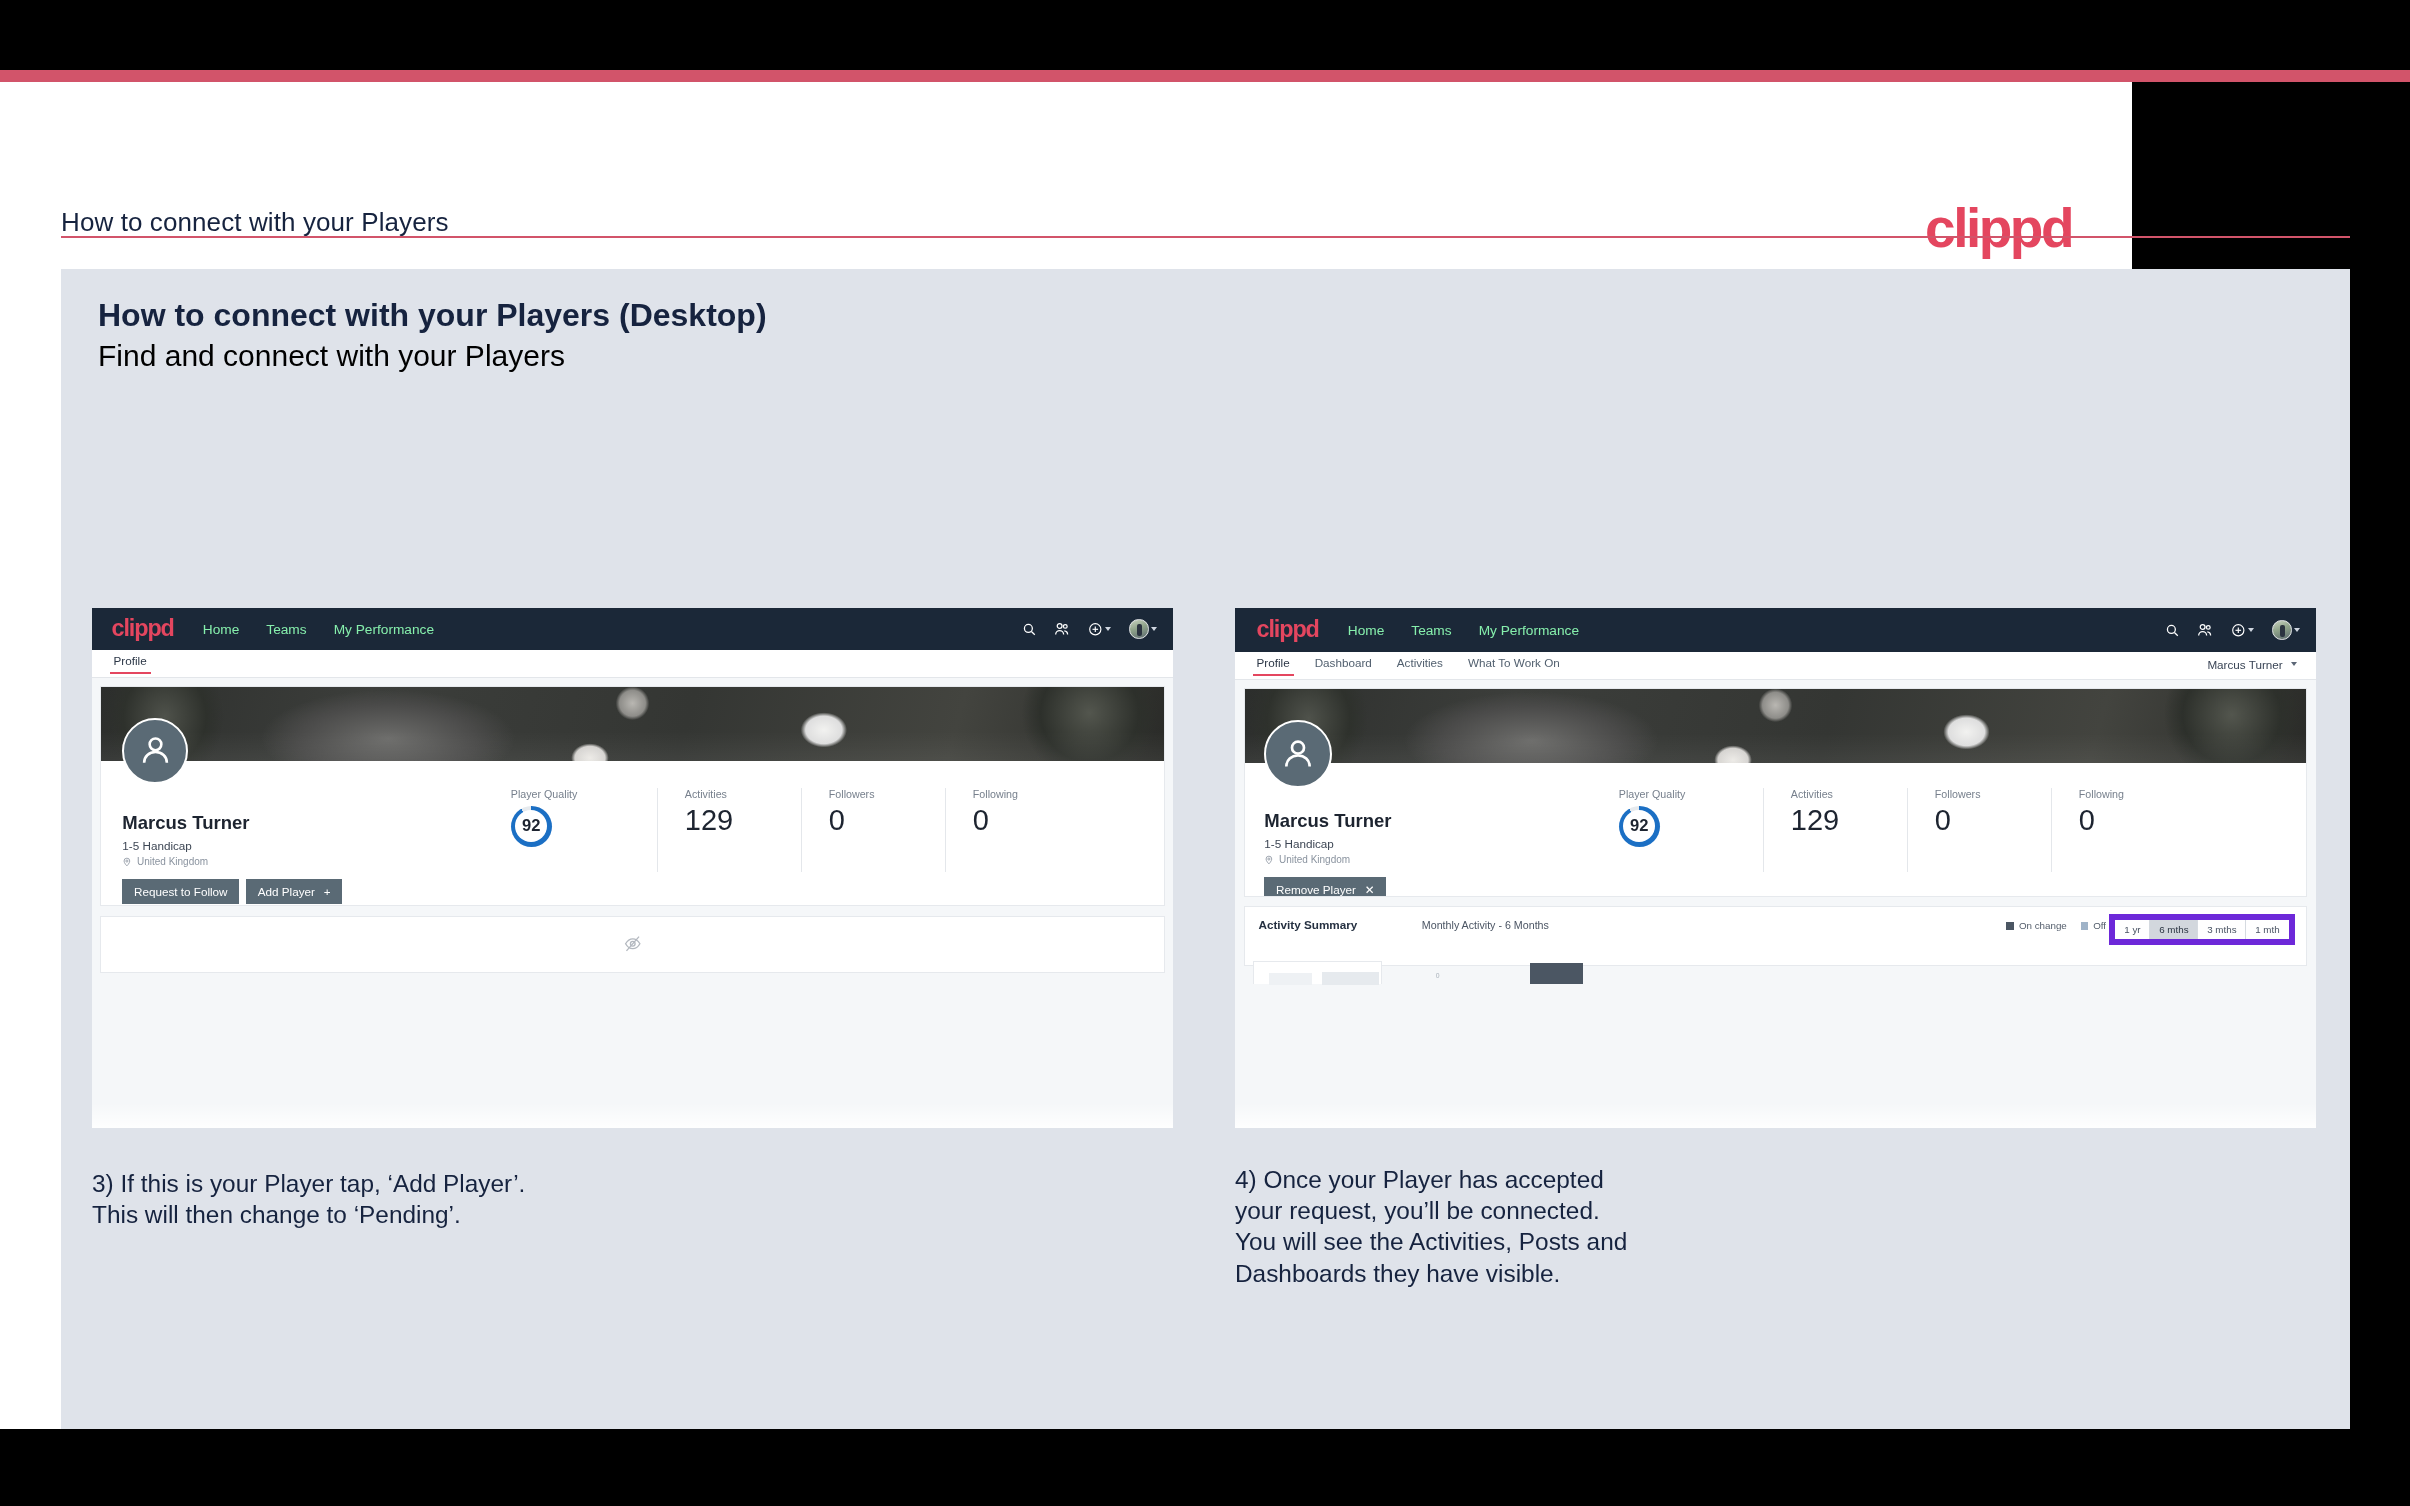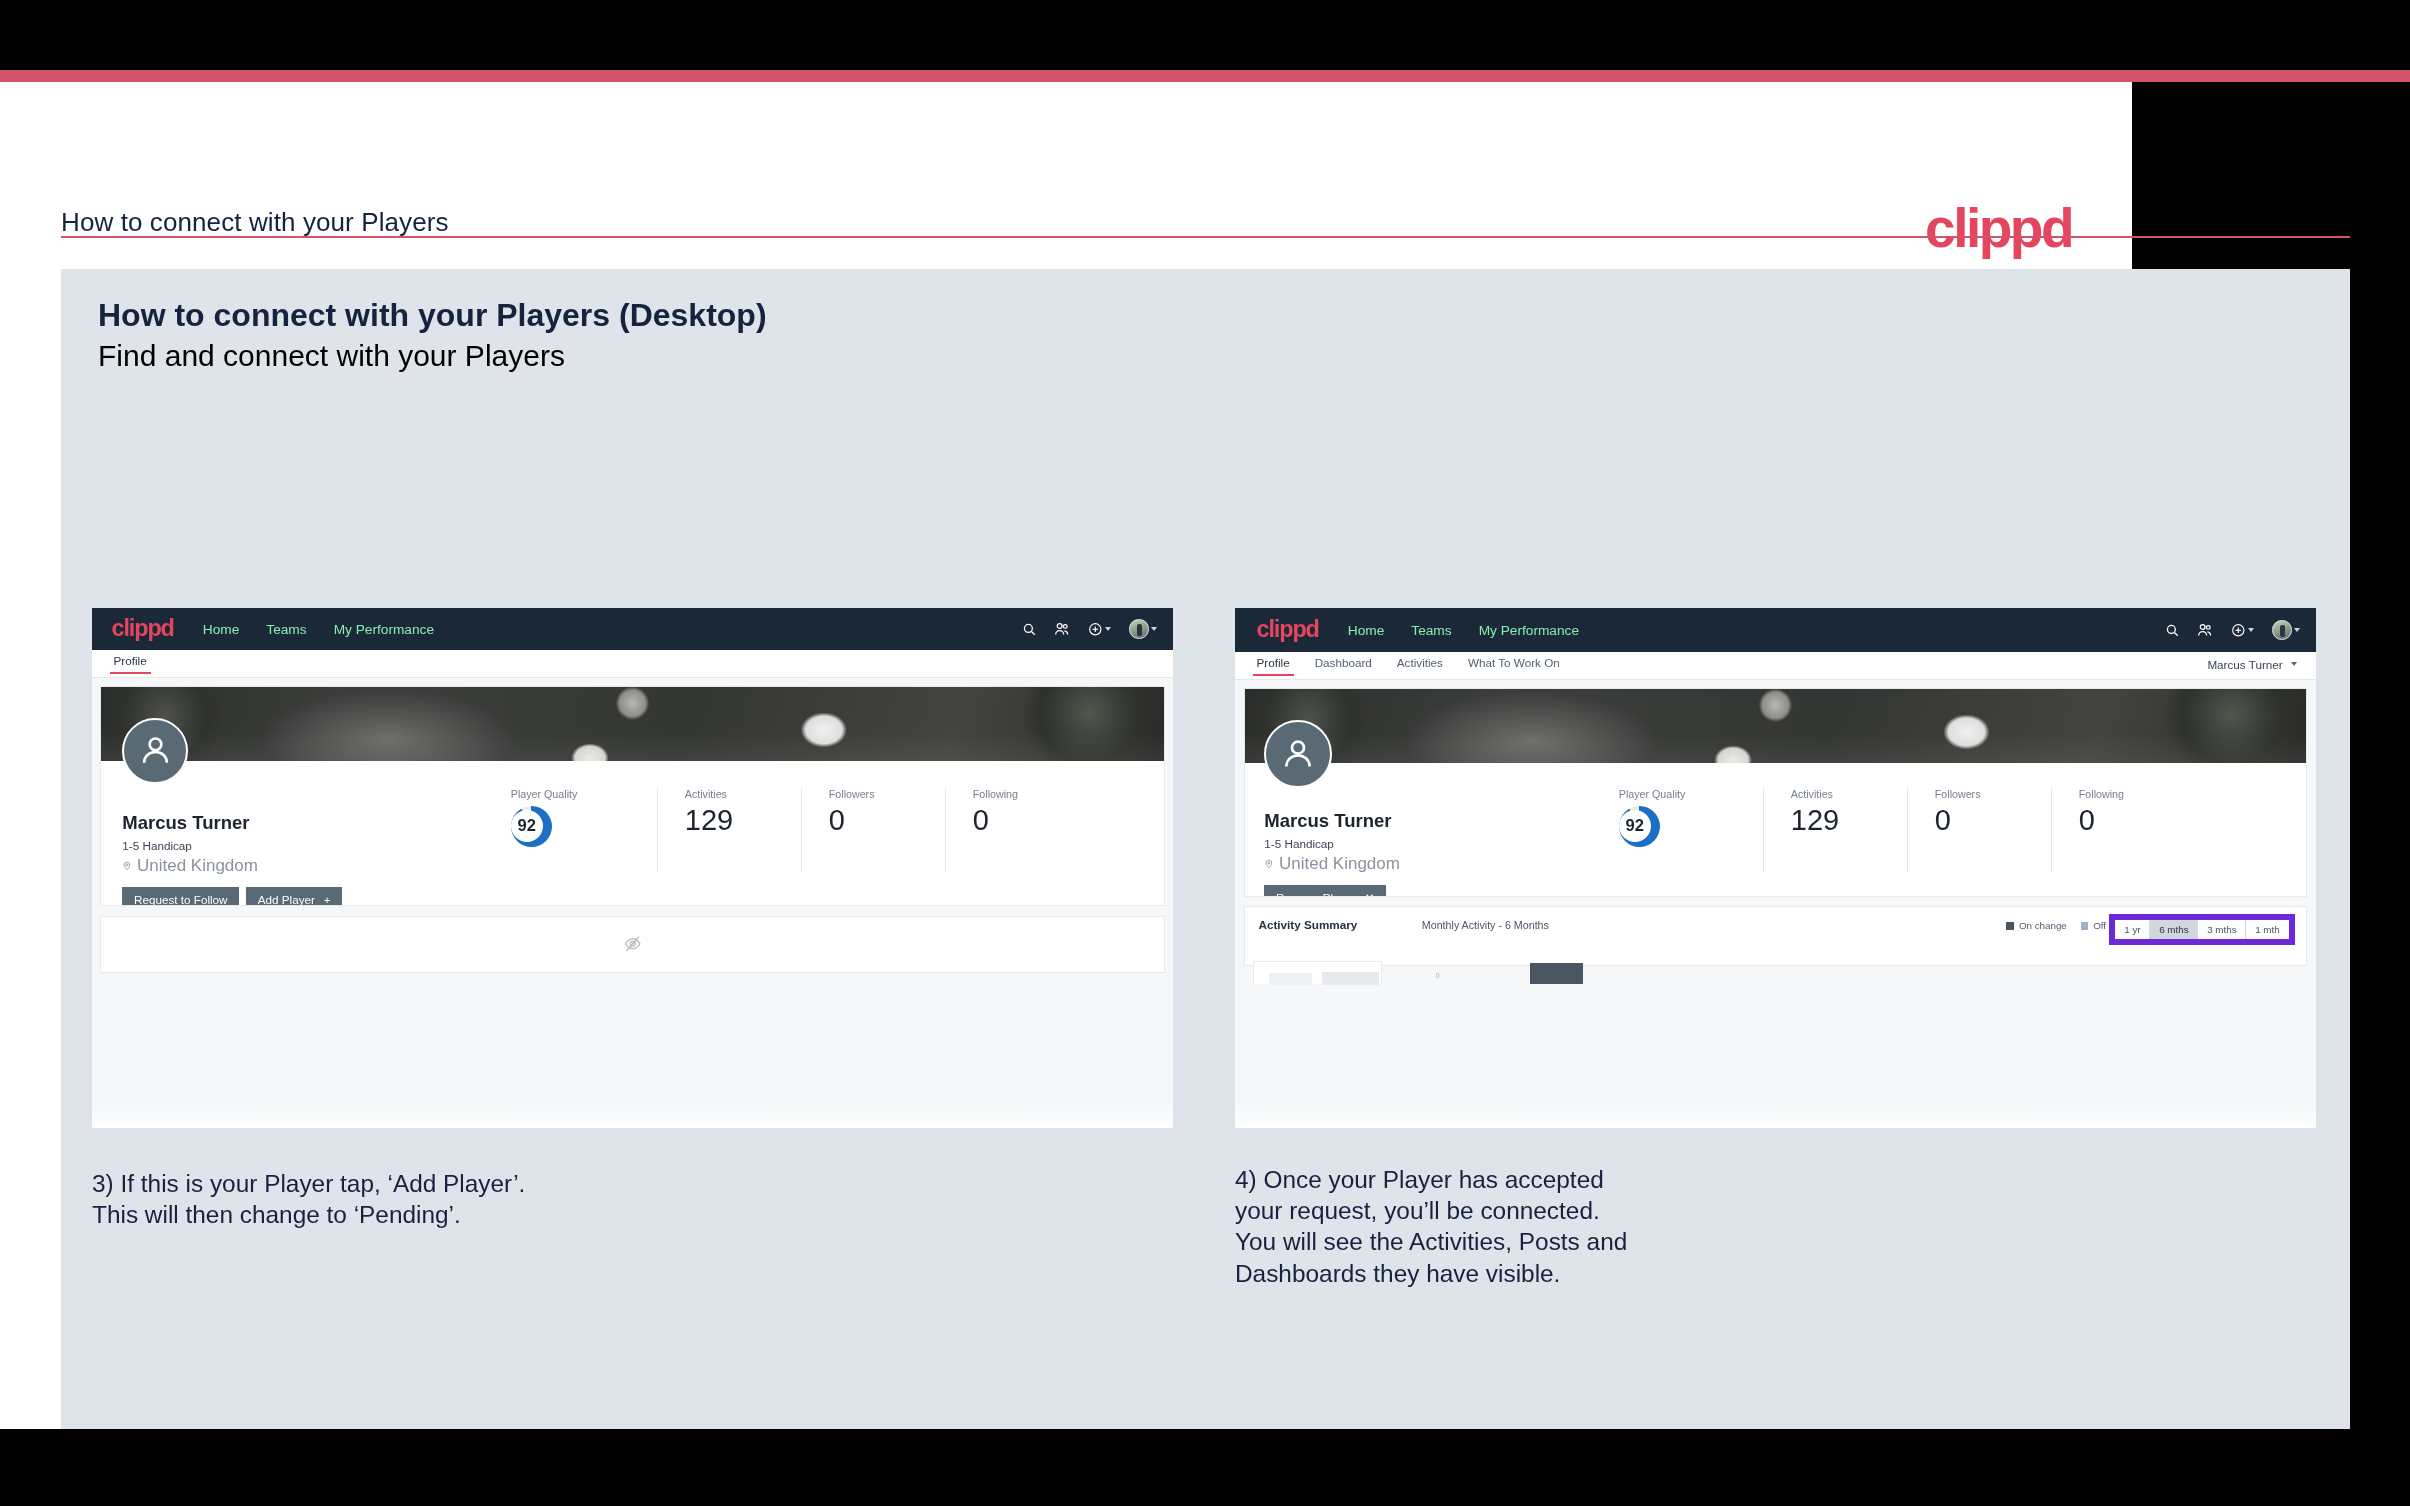--- a/index.html
+++ b/index.html
@@ -233,21 +233,21 @@
   .shot-right .card-main { height: 133px; }
 
   .identity { position: absolute; }
   .shot-left  .identity { left: 21.5px; top: 51px; }
   .shot-right .identity { left: 19.5px; top: 47px; }
 
   .player-name { font-size: 18.5px; font-weight: bold; color: #1d2430; }
   .shot-right .player-name { font-size: 18.5px; }
   .handicap { font-size: 11.7px; color: #3d4654; margin-top: 4.9px; }
   .location {
-    font-size: 17px; color: #8a939f; margin-top: 3.9px;
+    font-size: 10px; color: #8a939f; margin-top: 3.9px;
     display: flex; align-items: center; gap: 4.9px;
   }
   .btn-row { display: flex; gap: 6.8px; margin-top: 11.7px; }
   .btn {
     background: #5a6a75;
     color: #ffffff;
     font-size: 11.7px;
     padding: 6.8px 11.7px;
     display: flex; align-items: center; gap: 8.8px;
     white-space: nowrap;
@@ -272,21 +272,21 @@
   .stat-value { font-size: 29px; color: #1d2430; line-height: 1; }
   .shot-left  .stat-w { width: 144px; }
   .shot-left  .stat-q { width: 146px; }
   .shot-right .stat-w { width: 144px; }
   .shot-right .stat-q { width: 144px; }
 
   .ring {
     width: 41px; height: 41px;
     border-radius: 50%;
     background: conic-gradient(#1b6fc4 0deg 330deg, #e6eaee 330deg 360deg);
-    display: flex; align-items: center; 
+    display: flex; align-items: center; justify-content: center;
     margin-top: 2.9px;
   }
   .ring-inner {
     width: 32px; height: 32px; border-radius: 50%;
     background: #ffffff;
     display: flex; align-items: center; justify-content: center;
     font-size: 16.6px; font-weight: bold; color: #1d2430;
   }
 
   

